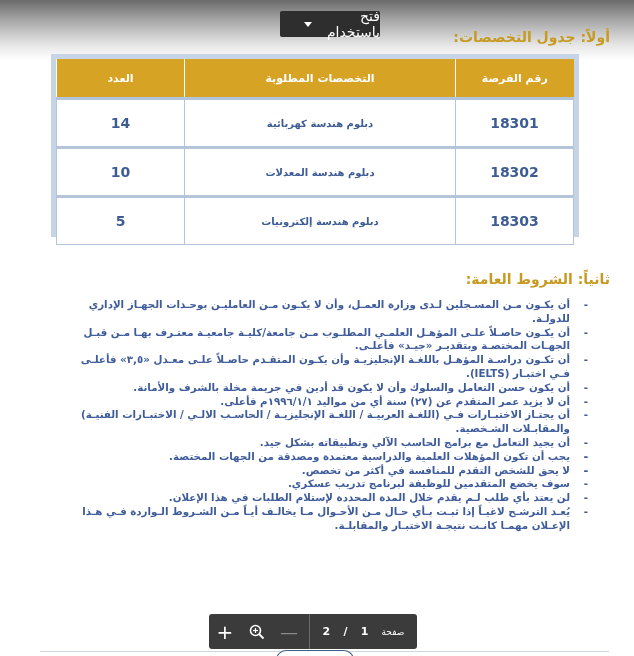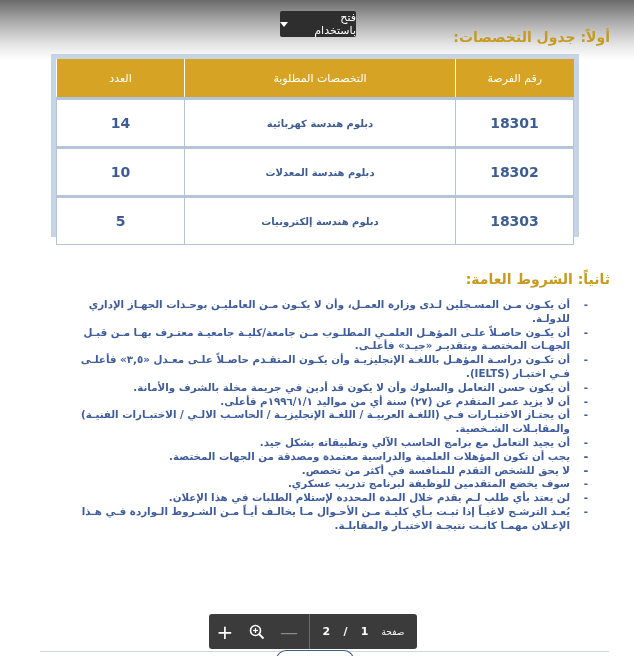--- a/index.html
+++ b/index.html
@@ -9,42 +9,42 @@
       font-family: "DejaVu Sans", sans-serif;
     }
     .top-shade {
       position: absolute; left: 0; top: 0; width: 634px; height: 60px;
       background: linear-gradient(to bottom, #6a6a6a 0%, #a9a9a9 35%, #e6e6e6 75%, #ffffff 100%);
     }
     .open-with {
       position: absolute; left: 280px; top: 11px; width: 76px; height: 26px;
       background: #2e2e2e; border-radius: 2px; color: #fff;
       display: flex; align-items: center; justify-content: center; gap: 8px;
-      font-size: 11px; direction: rtl; cursor: pointer;
+      font-size: 14px; direction: rtl; cursor: pointer; padding-left: 24px;
     }
     .open-with .caret {
       width: 0; height: 0; border-left: 4px solid transparent; border-right: 4px solid transparent;
       border-top: 5px solid #fff;
     }
     .section-title {
       position: absolute; direction: rtl; color: #c79a22; font-weight: bold; font-size: 14px;
     }
     #title1 { right: 24px; top: 29px; }
     #title2 { right: 24px; top: 271px; }
 
     .table-wrap {
       position: absolute; left: 51px; top: 54px; width: 528px; height: 183px;
       background: #c6d4e6; box-sizing: border-box; padding: 5px;
     }
     table.spec {
       width: 100%; height: 100%; border-collapse: collapse; direction: rtl; table-layout: fixed;
       background: #fff;
     }
     table.spec th {
-      background: #d6a325; color: #fff; font-weight: normal; font-size: 11px; height: 36px;
+      background: #d6a325; color: #fff; font-weight: bold; font-size: 11px; height: 36px;
       border-left: 1px solid #fff;
       margin-left: 39px;
     }
     table.spec td {
       text-align: center; color: #3d5c94; border: 1px solid #b4c4da; height: 44px;
       border-top: 3px solid #b4c4da;
     }
     table.spec td.num { font-size: 14px; font-weight: bold; }
     table.spec td.spec-name { font-size: 10px; font-weight: bold; border-radius: 24px; }
     .col-id { width: 118px; }
@@ -130,21 +130,21 @@
   <li><span class="dash">-</span><span>أن يكون حسن التعامل والسلوك وأن لا يكون قد أدين في جريمة مخلة بالشرف والأمانة.</span></li>
   <li><span class="dash">-</span><span>أن لا يزيد عمر المتقدم عن (٢٧) سنة أي من مواليد ١٩٩٦/١/١م فأعلى.</span></li>
   <li><span class="dash">-</span><span>أن يجتـاز الاختبـارات فـي (اللغـة العربيـة / اللغـة الإنجليزيـة / الحاسـب الالـي / الاختبـارات الفنيـة) والمقابـلات الشـخصية.</span></li>
   <li><span class="dash">-</span><span>أن يجيد التعامل مع برامج الحاسب الآلي وتطبيقاته بشكل جيد.</span></li>
   <li><span class="dash">-</span></li>
   <li><span class="dash">-</span><span>يجب أن تكون المؤهلات العلمية والدراسية معتمدة ومصدقة من الجهات المختصة.</span></li>
   <li><span class="dash">-</span></li>
   <li><span class="dash">-</span><span>لا يحق للشخص التقدم للمنافسة في أكثر من تخصص.</span></li>
   <li><span class="dash">-</span><span>سوف يخضع المتقدمين للوظيفة لبرنامج تدريب عسكري.</span></li>
   <li><span class="dash">-</span><span>لن يعتد بأي طلب لـم يقدم خلال المدة المحددة لإستلام الطلبات في هذا الإعلان.</span></li>
-  <li><span class="dash">-</span><span>يُعـد الترشـح لاغيـاً إذا ثبـت بـأي كليـة مـن الأحـوال مـا يخالـف أيـاً مـن الشـروط الـواردة فـي هـذا الإعـلان مهمـا كانـت نتيجـة الاختبـار والمقابلـة.</span></li>
+  <li><span class="dash">-</span><span>يُعـد الترشـح لاغيـاً إذا ثبـت بـأي حـال مـن الأحـوال مـا يخالـف أيـاً مـن الشـروط الـواردة فـي هـذا الإعـلان مهمـا كانـت نتيجـة الاختبـار والمقابلـة.</span></li>
 </ul>
 
 <div class="pager">
   <div class="tool plus">
     <span>+</span>
   </div>
   <div class="tool">
     <svg width="16" height="16" viewBox="0 0 16 16">
       <circle cx="6.5" cy="6.5" r="5" fill="none" stroke="#fff" stroke-width="1.6"></circle>
       <line x1="10" y1="10" x2="14.5" y2="14.5" stroke="#fff" stroke-width="1.8"></line>

